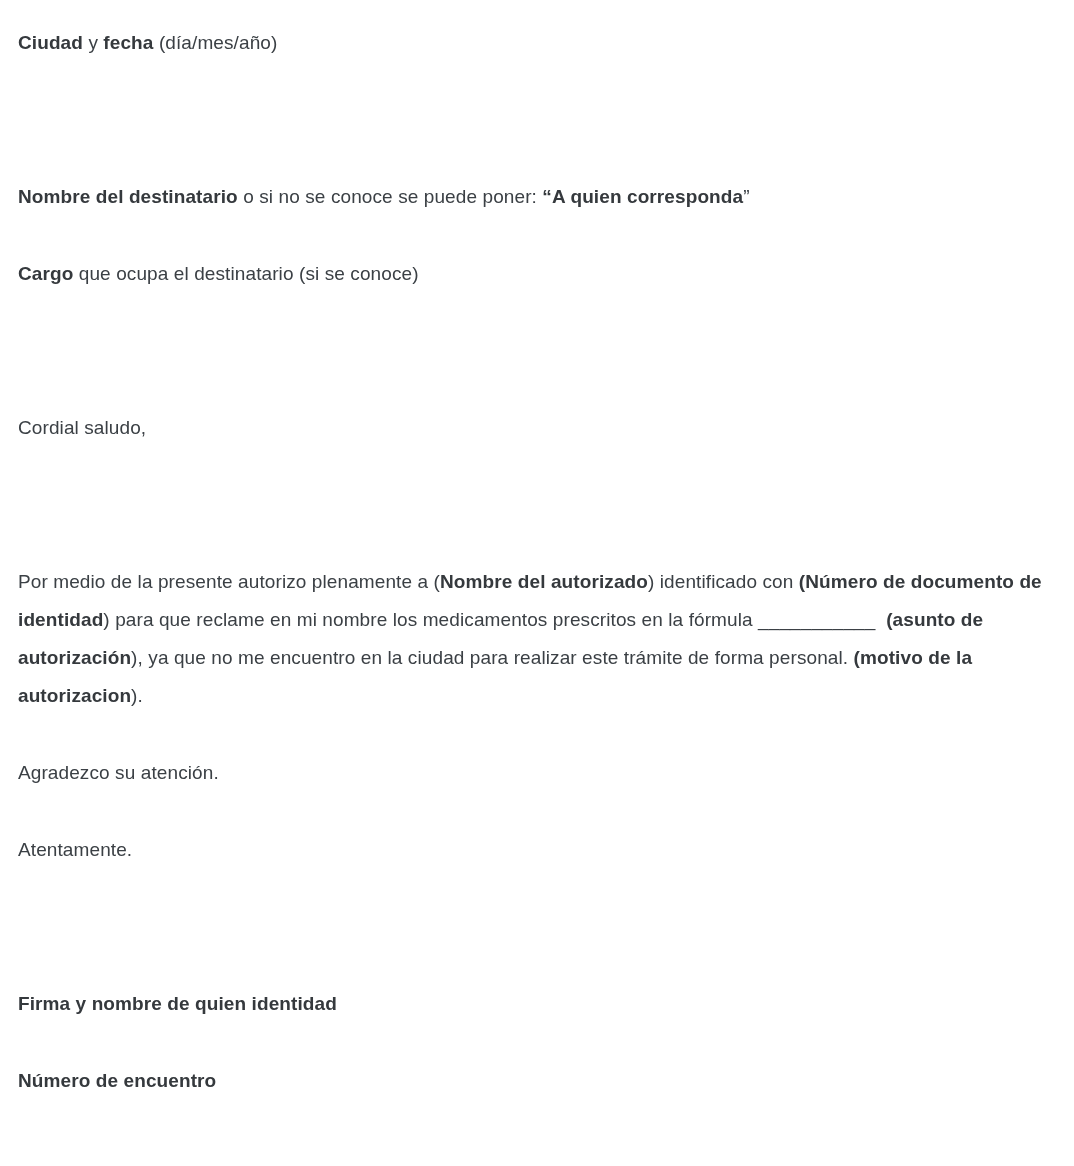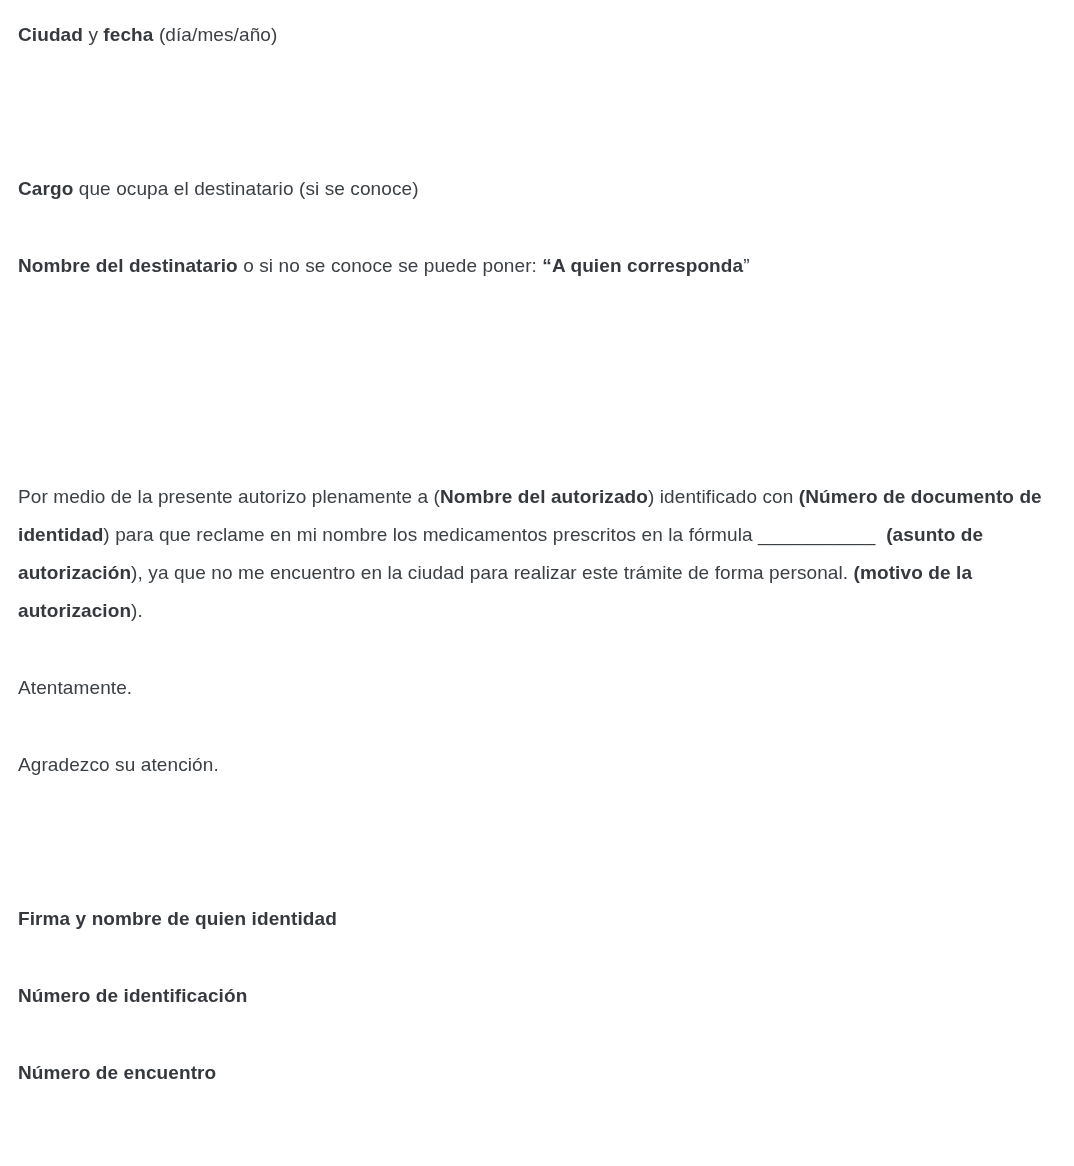--- a/index.html
+++ b/index.html
@@ -13,21 +13,21 @@
   }
   .letter {
     width: 1074px;
     min-height: 1166px;
     box-sizing: border-box;
     padding: 16px 18px 0 18px;
     background: #ffffff;
     overflow: hidden;
   }
   .para {
-    margin: 0 0 39px 0;
+    margin: 8px 0 39px 0;
     font-size: 19px;
     line-height: 38px;
     font-weight: 400;
     letter-spacing: 0.1px;
     max-width: 1038px;
   }
   .para .seg-bold {
     font-weight: 700;
     color: #35393d;
   }
@@ -36,25 +36,25 @@
     margin: 0 0 39px 0;
   }
 </style>
 </head>
 <body>
 
 <main class="letter">
   <div id="letter-body">
       <p class="para"><span class="seg-bold">Ciudad</span><span class="seg-regular"> y </span><span class="seg-bold">fecha</span><span class="seg-regular"> (día/mes/año)</span></p>
       <div class="blank-line"></div>
+      <p class="para"><span class="seg-bold">Nombre del destinatario</span><span class="seg-regular"> o si no se conoce se puede poner: </span><span class="seg-bold">“A quien corresponda</span><span class="seg-regular">”</span></p>
       <p class="para"><span class="seg-bold">Cargo</span><span class="seg-regular"> que ocupa el destinatario (si se conoce)</span></p>
-      <p class="para"><span class="seg-bold">Nombre del destinatario</span><span class="seg-regular"> o si no se conoce se puede poner: </span><span class="seg-bold">“A quien corresponda</span><span class="seg-regular">”</span></p>
       <div class="blank-line"></div>
+      <p class="para"><span class="seg-regular">Cordial saludo,</span></p>
       <div class="blank-line"></div>
       <p class="para"><span class="seg-regular">Por medio de la presente autorizo plenamente a (</span><span class="seg-bold">Nombre del autorizado</span><span class="seg-regular">) identificado con </span><span class="seg-bold">(Número de documento de identidad</span><span class="seg-regular">) para que reclame en mi nombre los medicamentos prescritos en la fórmula ___________ &nbsp;</span><span class="seg-bold">(asunto de autorización</span><span class="seg-regular">), ya que no me encuentro en la ciudad para realizar este trámite de forma personal. </span><span class="seg-bold">(motivo de la autorizacion</span><span class="seg-regular">).</span></p>
+      <p class="para"><span class="seg-regular">Agradezco su atención.</span></p>
       <p class="para"><span class="seg-regular">Atentamente.</span></p>
-      <p class="para"><span class="seg-regular">Agradezco su atención.</span></p>
       <div class="blank-line"></div>
       <p class="para"><span class="seg-bold">Firma y nombre de quien identidad</span></p>
-      <p class="para"><span class="seg-bold">Número de identificación</span></p>
       <p class="para"><span class="seg-bold">Número de encuentro</span></p>
     </div>
 </main>
 
 </body></html>

